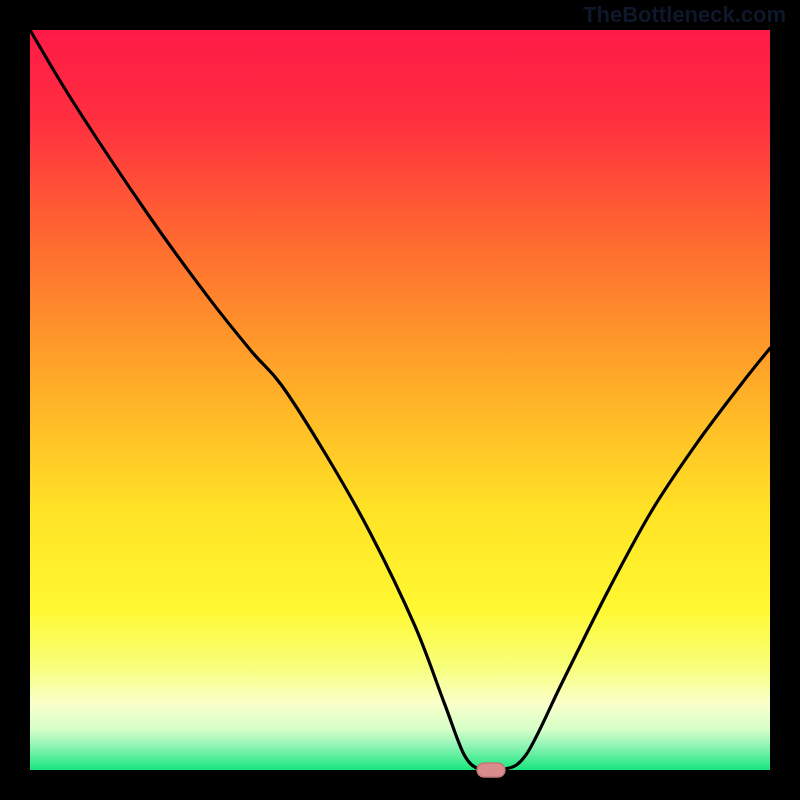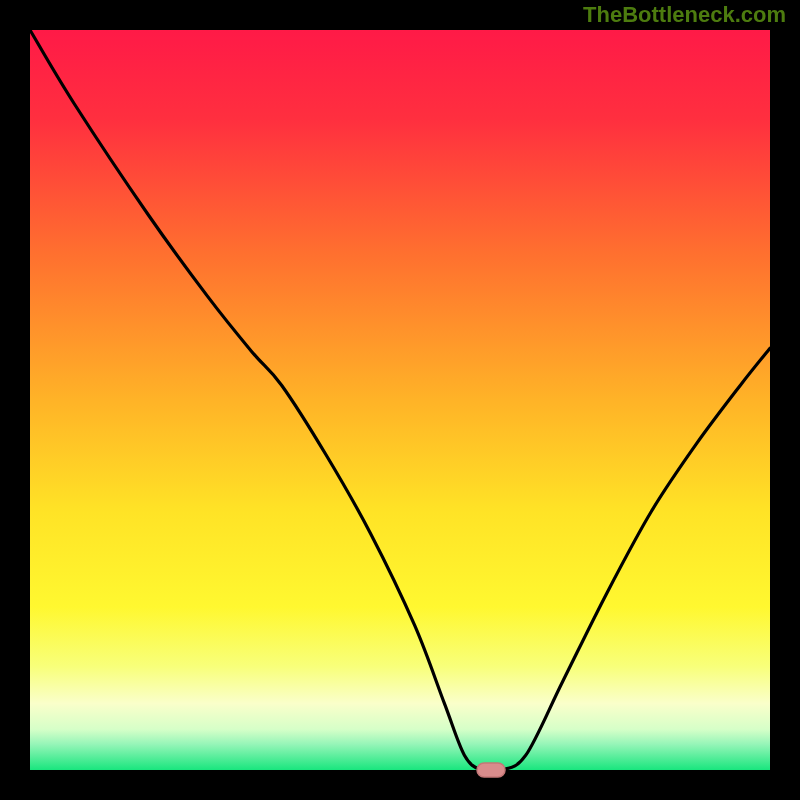--- a/index.html
+++ b/index.html
@@ -12,21 +12,21 @@
     height: 800px;
     position: relative;
   }
   .watermark {
     position: absolute;
     top: 2px;
     right: 14px;
     font-family: Arial, Helvetica, sans-serif;
     font-size: 22px;
     font-weight: bold;
-    color: #4d7c0f;
+    color: #0f172a;
     z-index: 20;
   }
   svg {
     position: absolute;
     top: 0;
     left: 0;
   }
 </style>
 </head>
 <body>

